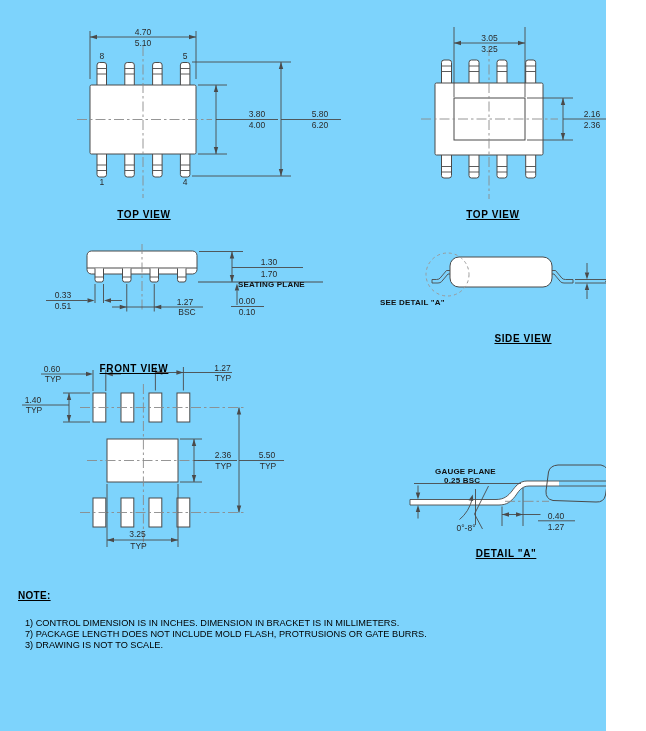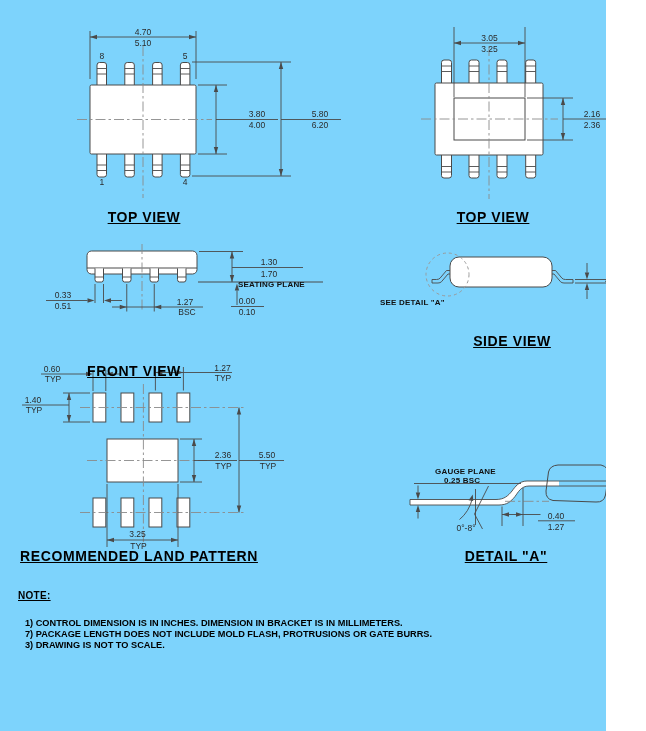--- a/index.html
+++ b/index.html
@@ -9,26 +9,26 @@
   .st{stroke:#4a4a4a;stroke-width:1;fill:none;}
   .fw{stroke:#4a4a4a;stroke-width:1;fill:#ffffff;}
   .thin{stroke:#4a4a4a;stroke-width:0.9;fill:none;}
   .cl{stroke:#8a8a8a;stroke-width:0.9;fill:none;stroke-dasharray:10 3 2.5 3;}
   .dc{stroke:#9a9a9a;stroke-width:1;fill:none;stroke-dasharray:3 3;}
   .ar{fill:#4a4a4a;stroke:none;}
   text{font-family:"Liberation Sans",sans-serif;}
   .dim{font-size:8.5px;fill:#2b2b2b;}
   .mid{text-anchor:middle;}
   .ann{font-size:8px;font-weight:bold;fill:#111;letter-spacing:0.2px;}
-  .vlabel{position:absolute;transform:translateX(-50%);font-weight:bold;font-size:14px;
+  .vlabel{position:absolute;transform:translateX(-50%);font-weight:bold;font-size:10px;
           letter-spacing:0.6px;color:#000;text-decoration:underline;white-space:nowrap;}
   .notes{position:absolute;left:18px;top:590px;color:#000;}
   .notes-header{font-weight:bold;font-size:10px;letter-spacing:0.3px;text-decoration:underline;}
   .notes-list{margin-top:17px;margin-left:7px;}
-  .note-line{font-weight:bold;font-size:9.2px;line-height:10.8px;white-space:nowrap;}
+  .note-line{font-weight:normal;font-size:9.2px;line-height:10.8px;white-space:nowrap;}
 </style>
 </head>
 <body>
 
 <div class="page">
 
 <svg width="646" height="731" viewBox="0 0 646 731">
 
   <g>
     <g>
@@ -272,22 +272,21 @@
     <text class="ann" x="444" y="482.5">0.25 BSC</text>
     <text class="dim mid" x="466" y="531">0°-8°</text>
     <text class="dim mid" x="556" y="518.6">0.40</text>
     <text class="dim mid" x="556" y="529.6">1.27</text>
   </g>
 </svg>
 
 <div class="vlabel" style="left:144px;top:209px;">TOP VIEW</div>
 <div class="vlabel" style="left:493px;top:209px;">TOP VIEW</div>
 <div class="vlabel" style="left:134px;top:327px;margin-top:36px;">FRONT VIEW</div>
-<div class="vlabel" style="left:512px;top:333px;text-decoration:underline;">SIDE VIEW</div>
-<div class="vlabel" style="left:139px;top:548px;">RECOMMENDED LAND PATTERN</div>
+<div class="vlabel" style="left:523px;top:333px;text-decoration:underline;">SIDE VIEW</div>
 <div class="vlabel" style="left:506px;top:548px;">DETAIL "A"</div>
 
 <div class="notes">
   <div class="notes-header">NOTE:</div>
   <div class="notes-list">
     <div class="note-line">1) CONTROL DIMENSION IS IN INCHES.  DIMENSION IN BRACKET IS IN MILLIMETERS.</div>
     <div class="note-line">7) PACKAGE LENGTH DOES NOT INCLUDE MOLD FLASH, PROTRUSIONS OR GATE BURRS.</div>
     <div class="note-line">3) DRAWING IS NOT TO SCALE.</div>
   </div>
 </div>

